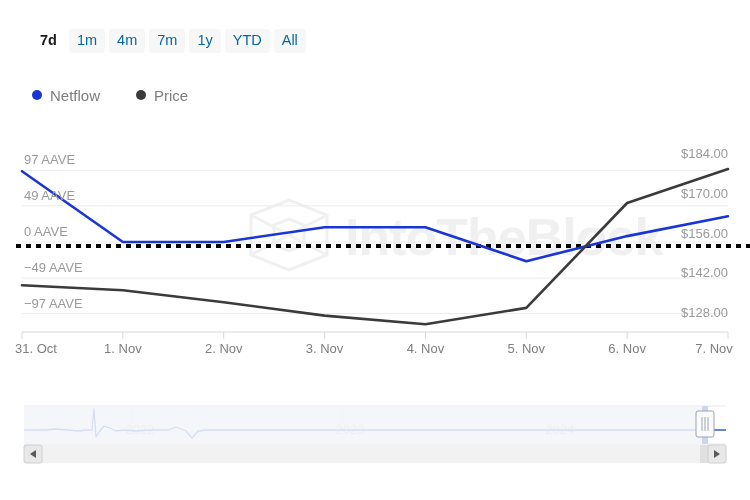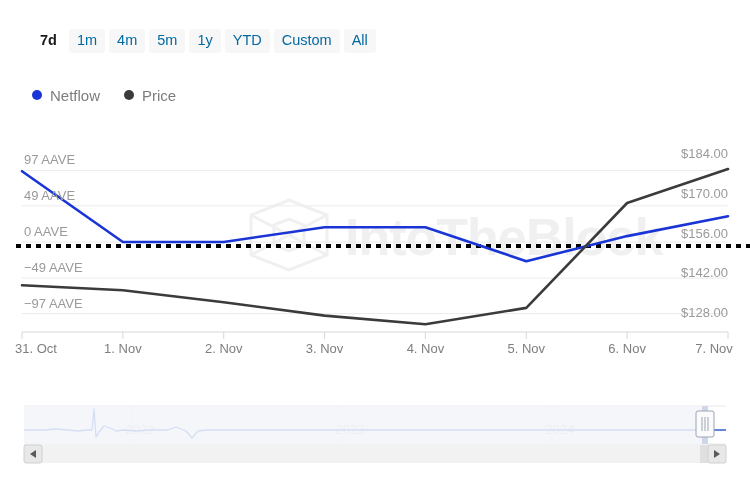--- a/index.html
+++ b/index.html
@@ -47,21 +47,21 @@
     color: #1a1a1a;
   }
 
   
   #chart-legend {
     position: absolute;
     left: 32px;
     top: 82px;
     height: 26px;
     display: flex;
-    gap: 24px;
+    gap: 36px;
   }
   .legend-item {
     display: flex;
     align-items: center;
     gap: 8px;
     cursor: pointer;
   }
   .legend-dot {
     width: 10px;
     height: 10px;
@@ -193,24 +193,23 @@
     fill: #e0e0e0;
   }
 </style>
 </head>
 <body>
 
 <div id="range-selector">
   <button class="range-btn selected">7d</button>
   <button class="range-btn">1m</button>
   <button class="range-btn">4m</button>
-  <button class="range-btn">5m</button>
+  <button class="range-btn">7m</button>
   <button class="range-btn">1y</button>
   <button class="range-btn">YTD</button>
-  <button class="range-btn">Custom</button>
   <button class="range-btn">All</button>
 </div>
 
 <div id="chart-legend">
   <div class="legend-item">
     <span class="legend-dot" style="background: rgb(26, 53, 214);"></span>
     <span class="legend-label">Netflow</span>
   </div>
   <div class="legend-item">
     <span class="legend-dot" style="background: rgb(59, 59, 59);"></span>

